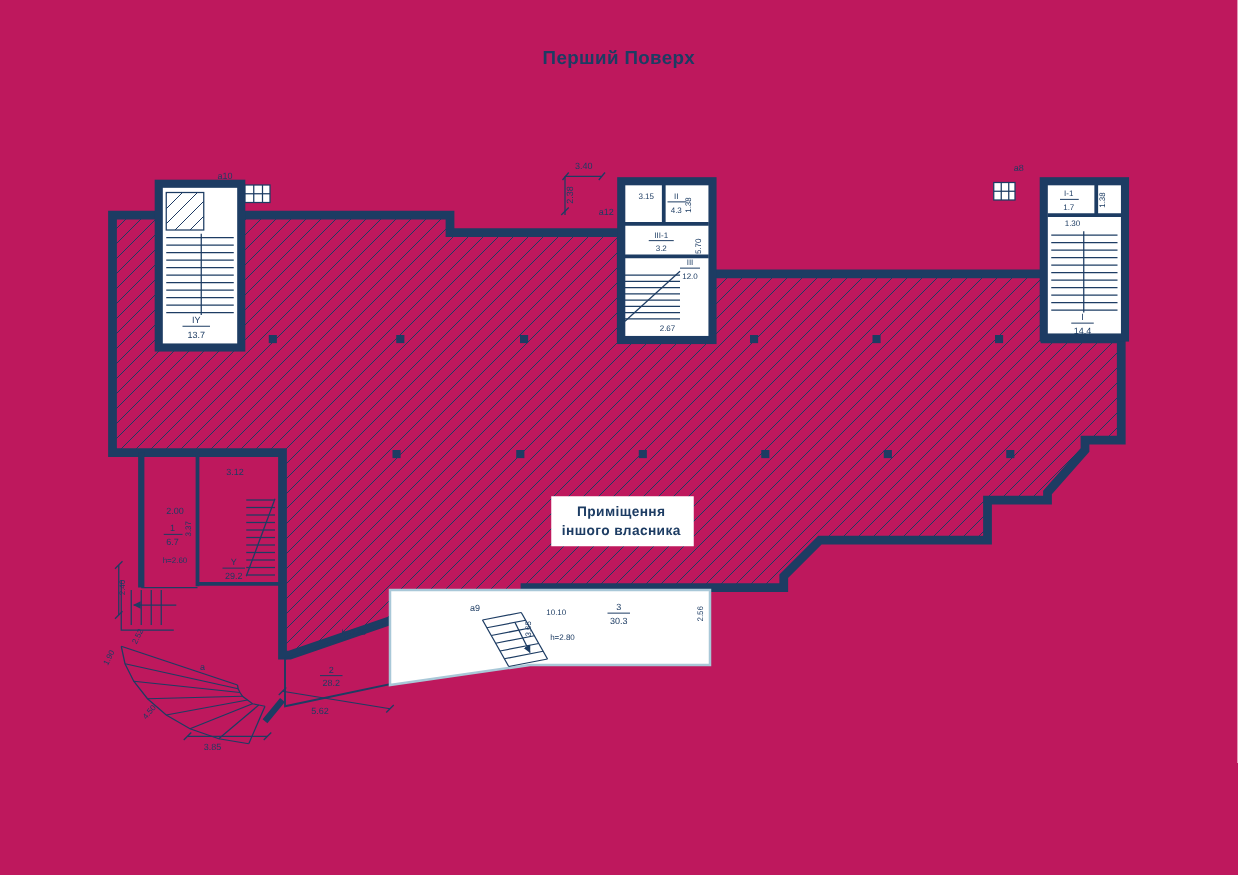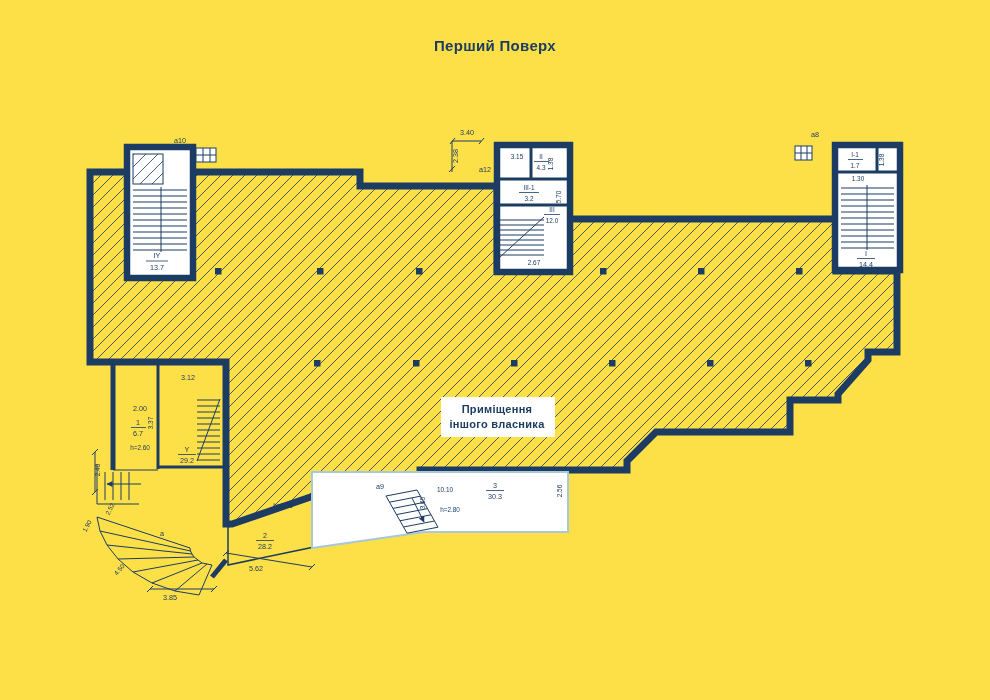--- a/index.html
+++ b/index.html
@@ -1,16 +1,16 @@
 <!DOCTYPE html>
 <html><head>
 <meta charset="utf-8">
 <style>
   html,body{margin:0;padding:0;background:#ffffff;}
-  .page{position:relative;width:990px;height:700px;background:#fde047;overflow:hidden;}
+  .page{position:relative;width:990px;height:700px;background:#be185d;overflow:hidden;}
   svg{display:block;}
   text{font-family:"Liberation Sans",sans-serif;fill:#1d3c63;}
   .title{font-size:15px;font-weight:600;letter-spacing:.3px;}
   .room-label{font-size:11px;font-weight:700;letter-spacing:.3px;}
   .t6{font-size:6.4px;}
   .t7{font-size:7.2px;}
   .frac{stroke:#1d3c63;stroke-width:.8;}
   .thin{stroke:#1d3c63;stroke-width:1;fill:none;}
   .thin2{stroke:#1d3c63;stroke-width:1.5;fill:none;}
   .wall3{stroke:#1d3c63;stroke-width:3;fill:none;}

